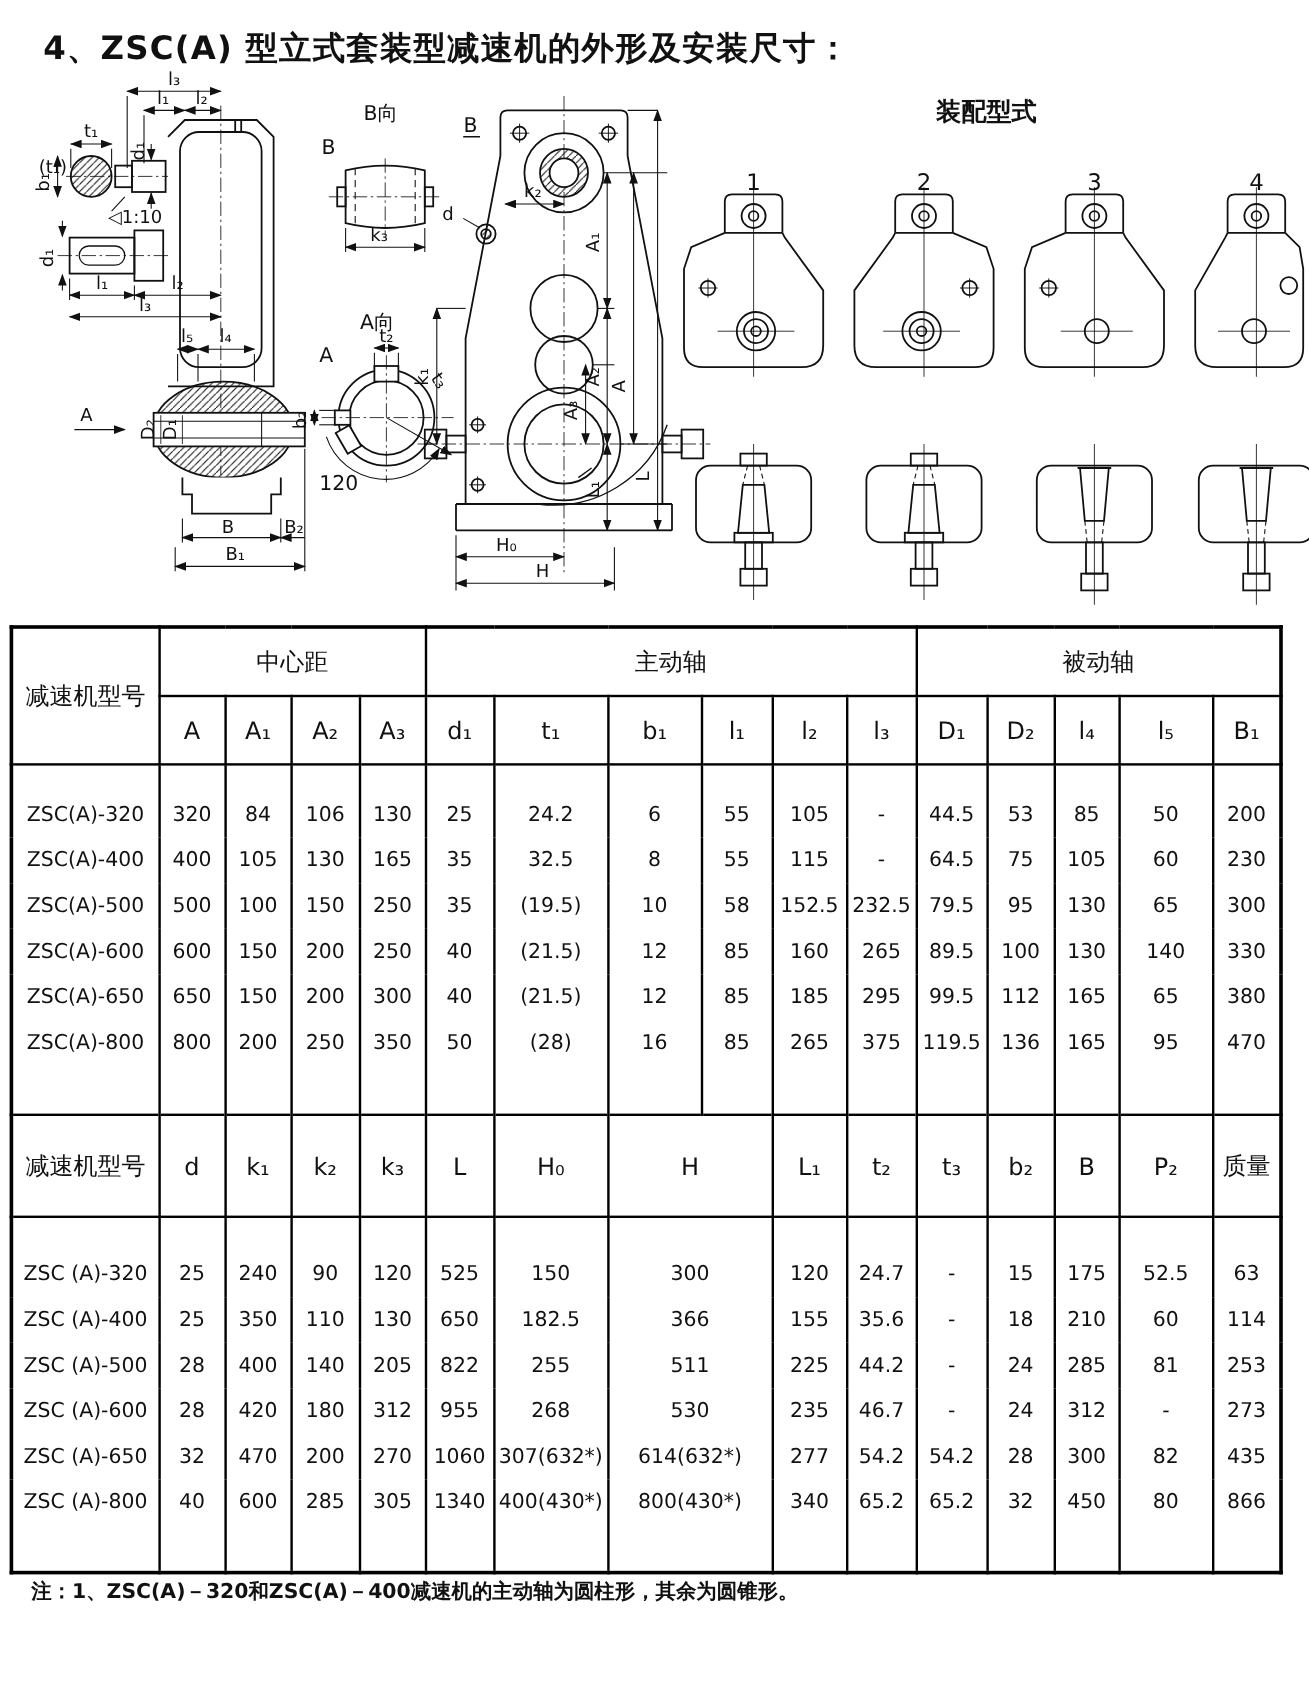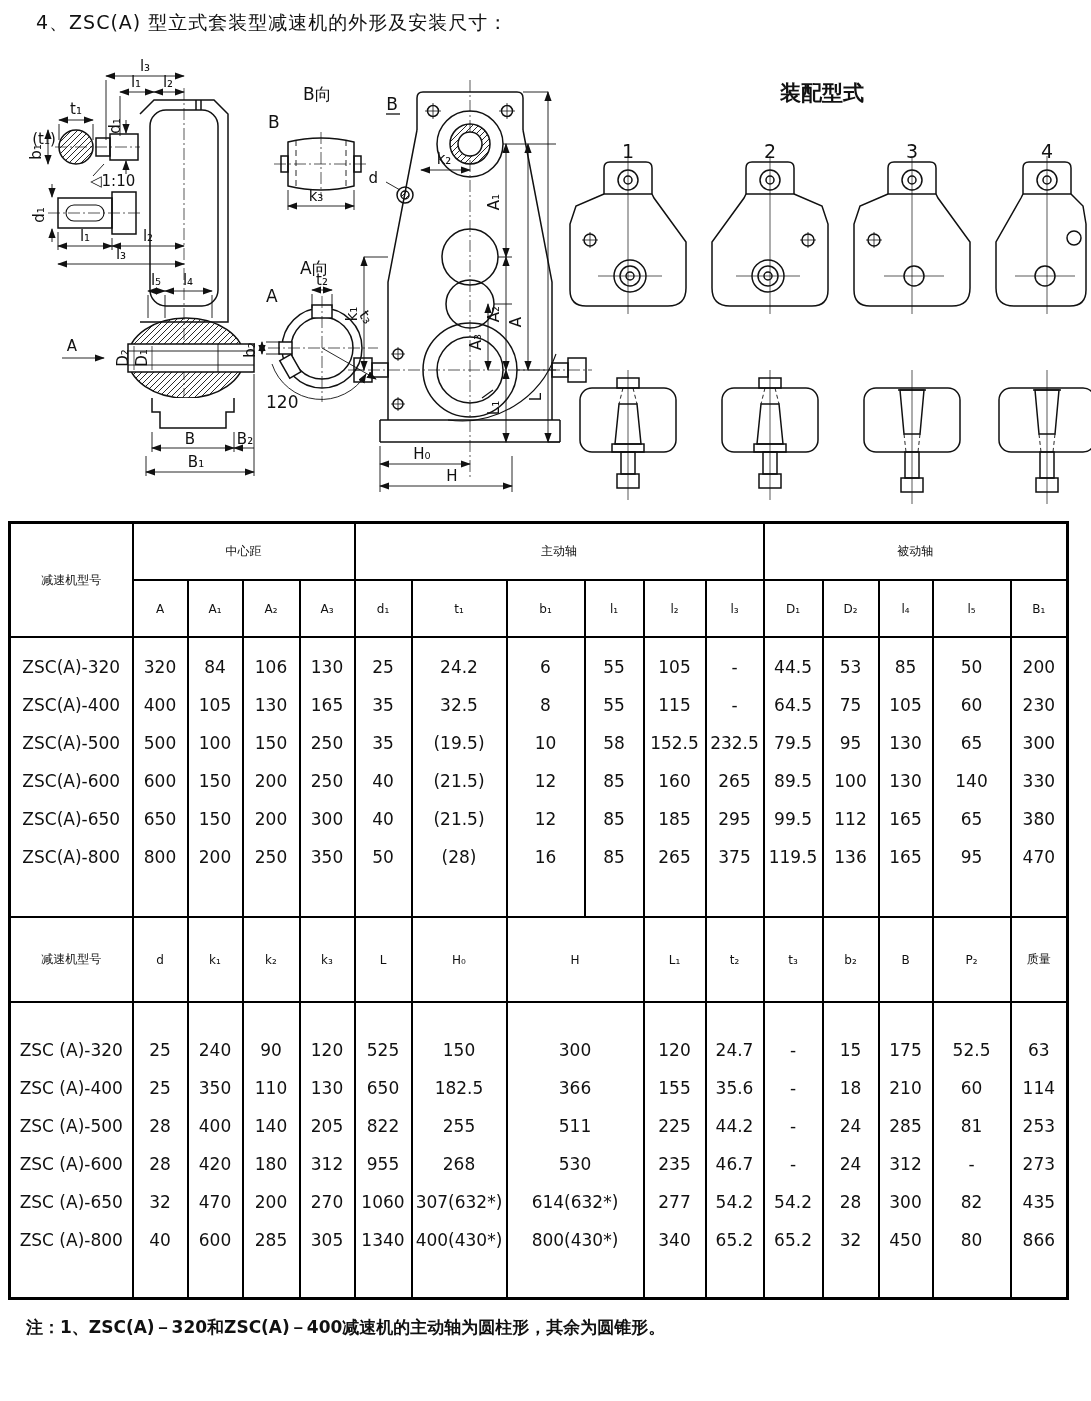--- a/index.html
+++ b/index.html
@@ -1,41 +1,41 @@
 <!DOCTYPE html>
 <html><head>
 <meta charset="utf-8">
 <style>
   html,body{margin:0;padding:0;}
   body{
     width:1091px;height:1401px;position:relative;background:#fff;color:#111;
     font-family:"DejaVu Sans",sans-serif;overflow:hidden;
   }
   .page-title{
-    position:absolute;top:10px;left:36px;font-size:19px;font-weight:normal;letter-spacing:1px;
+    position:absolute;top:22px;left:36px;font-size:27px;font-weight:bold;letter-spacing:1px;
   }
   .drawing-band{position:absolute;top:52px;left:0;}
   
   .table-wrap{position:absolute;top:521px;left:8px;}
   table.dim-table{
     border-collapse:collapse;table-layout:fixed;width:1056px;
     border:3px solid #000;font-size:17px;
   }
   table.dim-table th{
     border:2px solid #000;font-weight:normal;text-align:center;vertical-align:middle;
-    padding:0;font-size:12px;
+    padding:0;font-size:20px;
   }
   table.dim-table thead tr.group-row th{height:55px;}
   table.dim-table thead tr.sub-row th{height:55px;}
   table.dim-table tbody.hdr2 th{height:83px;}
   table.dim-table tbody.data td{
     border-left:2px solid #000;border-right:2px solid #000;
     text-align:center;vertical-align:middle;height:38px;padding:0;
   }
-  table.dim-table tbody.data tr:first-child td{padding-top:10px;}
+  table.dim-table tbody.data tr:first-child td{padding-top:22px;}
   table.dim-table tbody.data tr:last-child td{padding-bottom:40px;}
   table.dim-table tbody.data2 tr:first-child td{padding-top:28px;}
   table.dim-table tbody.data2 tr:last-child td{padding-bottom:38px;}
   
   .notes{position:absolute;top:1312px;left:10px;font-size:17px;font-weight:bold;line-height:30px;margin-left:16px;}
   .note-line{white-space:nowrap;}
   .note-line.indent{padding-left:36px;}
   
   svg text{font-family:"DejaVu Sans",sans-serif;font-size:15px;fill:#111;}
   svg text.big{font-size:21px;font-weight:bold;}

